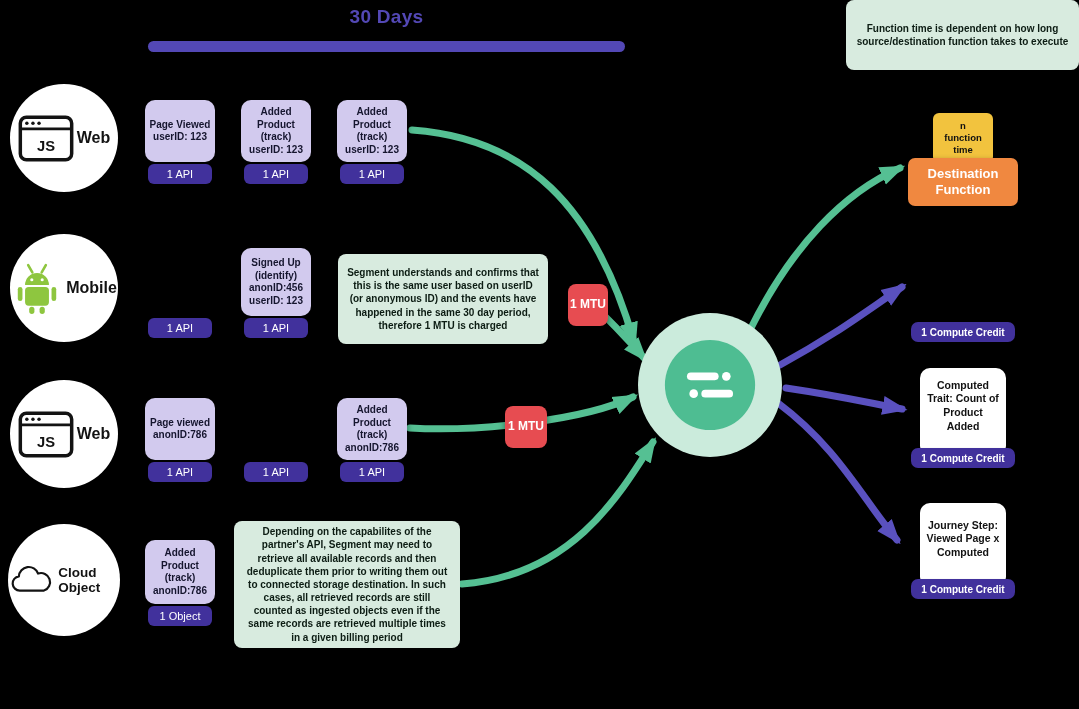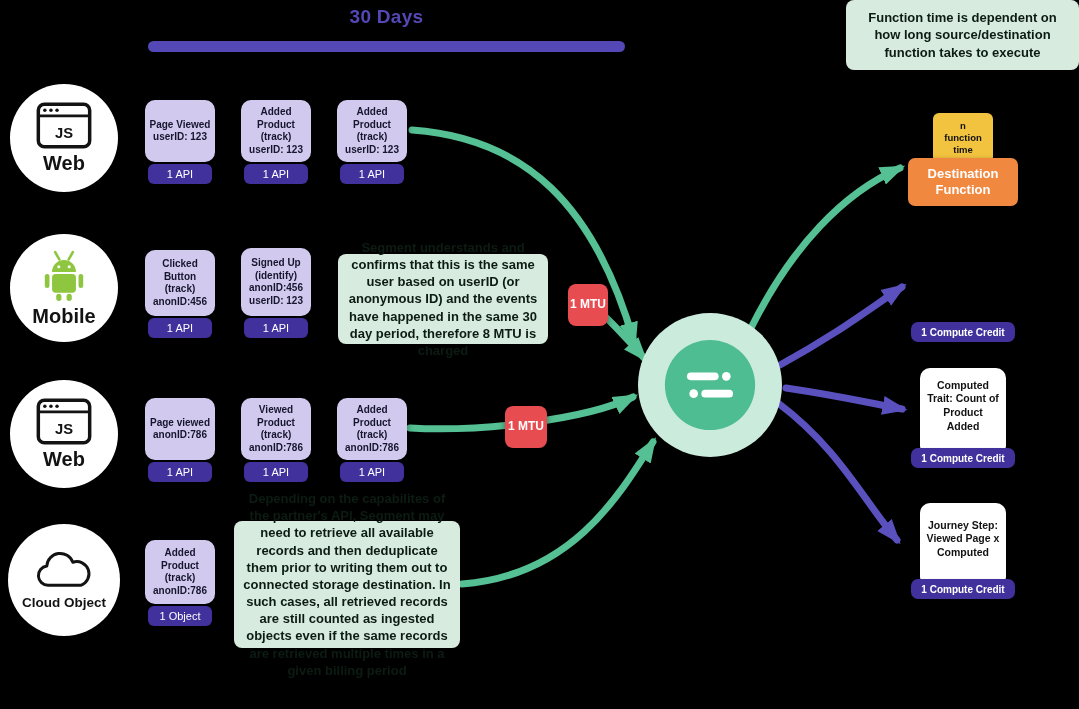--- a/index.html
+++ b/index.html
@@ -5,23 +5,23 @@
   *{margin:0;padding:0;box-sizing:border-box}
   html,body{width:1079px;height:709px}
   body{background:#000;position:relative;font-family:"Liberation Sans",sans-serif;overflow:hidden}
   #canvas{position:absolute;left:0;top:0;width:1079px;height:709px;background:var(--background,#000)}
   .abs{position:absolute}
   .title{position:absolute;font-weight:bold;font-size:19px;color:var(--purple,#5348b5);text-align:center;letter-spacing:.3px}
   .bar{position:absolute;background:var(--purple,#5348b5);border-radius:6px}
   .card{position:absolute;background:var(--card_lavender,#d2caee);border-radius:10px;display:flex;align-items:center;justify-content:center;text-align:center;font-weight:bold;font-size:10px;line-height:1.25;color:#15152e;padding:3px 4px;box-shadow:0 3px 6px rgba(0,0,0,.45)}
   .badge{position:absolute;background:var(--badge_purple,#41319c);color:#fff;border-radius:6px;display:flex;align-items:center;justify-content:center;font-weight:normal;font-size:11px;box-shadow:2px 2px 3px rgba(0,0,0,.55)}
   .mtu{position:absolute;background:var(--red,#e74c51);color:#fff;border-radius:8px;display:flex;align-items:center;justify-content:center;text-align:center;font-weight:bold;font-size:12px;line-height:1.15;padding:2px;box-shadow:0 3px 6px rgba(0,0,0,.45)}
-  .note{position:absolute;background:var(--mint,#d8ebdf);border-radius:8px;display:flex;align-items:center;justify-content:center;text-align:center;font-weight:bold;font-size:13px;line-height:1.32;color:#0c1c13;padding:6px 9px}
-  .src{position:absolute;background:#fff;border-radius:50%;display:flex;flex-direction:column;align-items:center;justify-content:center;gap:3px}
-  .src .label{font-weight:bold;color:#131313;font-size:20px}
+  .note{position:absolute;background:var(--mint,#d8ebdf);border-radius:8px;display:flex;align-items:center;justify-content:center;text-align:center;font-weight:bold;font-size:10px;line-height:1.32;color:#0c1c13;padding:6px 9px}
+  .src{position:absolute;background:#fff;border-radius:50%;display:flex;flex-direction:row;align-items:center;justify-content:center;gap:3px}
+  .src .label{font-weight:bold;color:#131313;font-size:16px}
   .src .label.small{font-size:13.5px}
   .ring{position:absolute;background:var(--logo_ring,#cbebdc);border-radius:50%;display:flex;align-items:center;justify-content:center}
   .out-card{position:absolute;background:#fff;border-radius:10px;display:flex;align-items:center;justify-content:center;text-align:center;font-weight:bold;font-size:10.5px;line-height:1.3;color:#121212;padding:6px 6px 18px 6px;box-shadow:0 3px 6px rgba(0,0,0,.45)}
   .credit{position:absolute;background:var(--badge_purple,#41319c);color:#fff;border-radius:7px;display:flex;align-items:center;justify-content:center;font-weight:bold;font-size:10px;box-shadow:2px 2px 3px rgba(0,0,0,.55)}
   .dest-time{position:absolute;background:var(--yellow,#f2c33e);border-radius:6px;display:flex;align-items:center;justify-content:center;text-align:center;font-weight:bold;font-size:9.5px;line-height:1.25;color:#111;padding:18px}
   .dest-fn{position:absolute;background:var(--orange,#f08840);border-radius:7px;display:flex;align-items:center;justify-content:center;text-align:center;font-weight:bold;font-size:13px;line-height:1.2;color:#fff;padding:0;box-shadow:0 3px 6px rgba(0,0,0,.45)}
   svg text{font-family:"Liberation Sans",sans-serif;font-weight:bold}
 </style>
 </head>
 <body>
@@ -101,30 +101,28 @@
     <span class="label small">Cloud Object</span>
   </div>
 
   <div class="card" style="left:145px;top:100px;width:70px;height:62px">Page Viewed userID: 123</div>
   <div class="badge" style="left:148px;top:164px;width:64px;height:20px">1 API</div>
   <div class="card" style="left:241px;top:100px;width:70px;height:62px">Added Product (track) userID: 123</div>
   <div class="badge" style="left:244px;top:164px;width:64px;height:20px">1 API</div>
   <div class="card" style="left:337px;top:100px;width:70px;height:62px">Added Product (track) userID: 123</div>
   <div class="badge" style="left:340px;top:164px;width:64px;height:20px">1 API</div>
 
-  <div class="card" style="left:145px;top:250px;width:70px;height:66px">Clicked Button (track) anonID:456</div>
   <div class="badge" style="left:148px;top:318px;width:64px;height:20px">1 API</div>
   <div class="card" style="left:241px;top:248px;width:70px;height:68px">Signed Up (identify) anonID:456 userID: 123</div>
   <div class="badge" style="left:244px;top:318px;width:64px;height:20px">1 API</div>
-  <div class="note" style="left:338px;top:254px;width:210px;height:90px">Segment understands and confirms that this is the same user based on userID (or anonymous ID) and the events have happened in the same 30 day period, therefore 8 MTU is charged</div>
+  <div class="note" style="left:338px;top:254px;width:210px;height:90px">Segment understands and confirms that this is the same user based on userID (or anonymous ID) and the events have happened in the same 30 day period, therefore 1 MTU is charged</div>
   <div class="mtu" style="left:568px;top:284px;width:40px;height:42px">1 MTU</div>
 
   <div class="card" style="left:145px;top:398px;width:70px;height:62px">Page viewed anonID:786</div>
   <div class="badge" style="left:148px;top:462px;width:64px;height:20px">1 API</div>
-  <div class="card" style="left:241px;top:398px;width:70px;height:62px">Viewed Product (track) anonID:786</div>
   <div class="badge" style="left:244px;top:462px;width:64px;height:20px">1 API</div>
   <div class="card" style="left:337px;top:398px;width:70px;height:62px">Added Product (track) anonID:786</div>
   <div class="badge" style="left:340px;top:462px;width:64px;height:20px">1 API</div>
   <div class="mtu" style="left:505px;top:406px;width:42px;height:42px">1 MTU</div>
 
   <div class="card" style="left:145px;top:540px;width:70px;height:64px">Added Product (track) anonID:786</div>
   <div class="badge" style="left:148px;top:606px;width:64px;height:20px">1 Object</div>
   <div class="note" style="left:234px;top:521px;width:226px;height:127px">Depending on the capabilites of the partner's API, Segment may need to retrieve all available records and then deduplicate them prior to writing them out to connected storage destination. In such cases, all retrieved records are still counted as ingested objects even if the same records are retrieved multiple times in a given billing period</div>
 
   <div class="ring" style="left:638px;top:313px;width:144px;height:144px">

